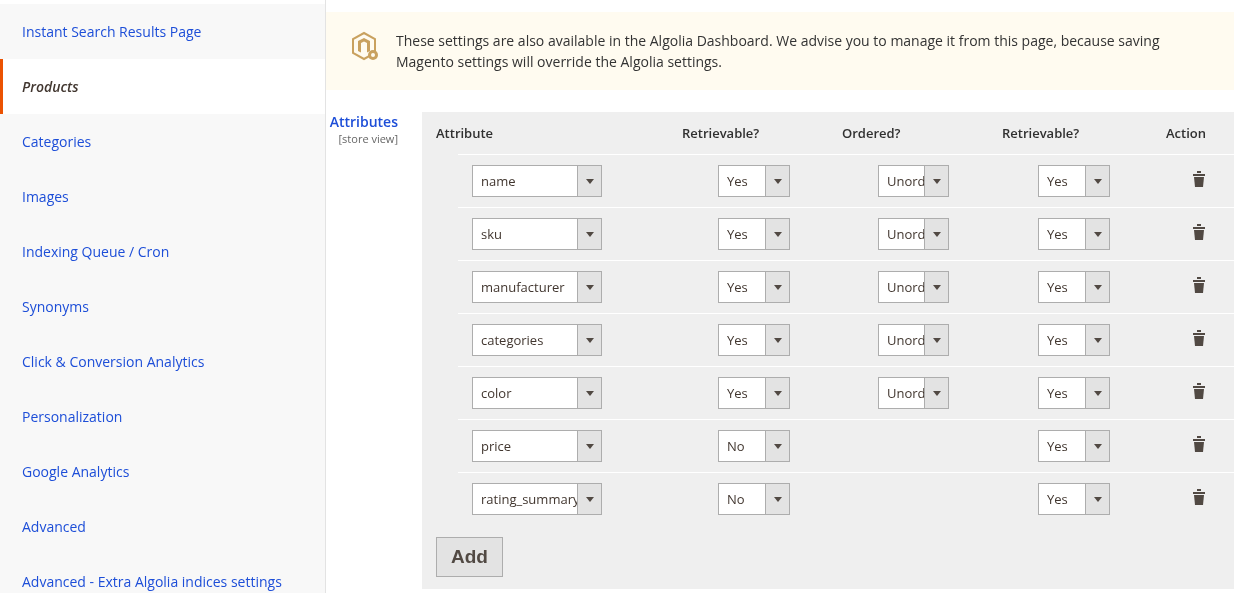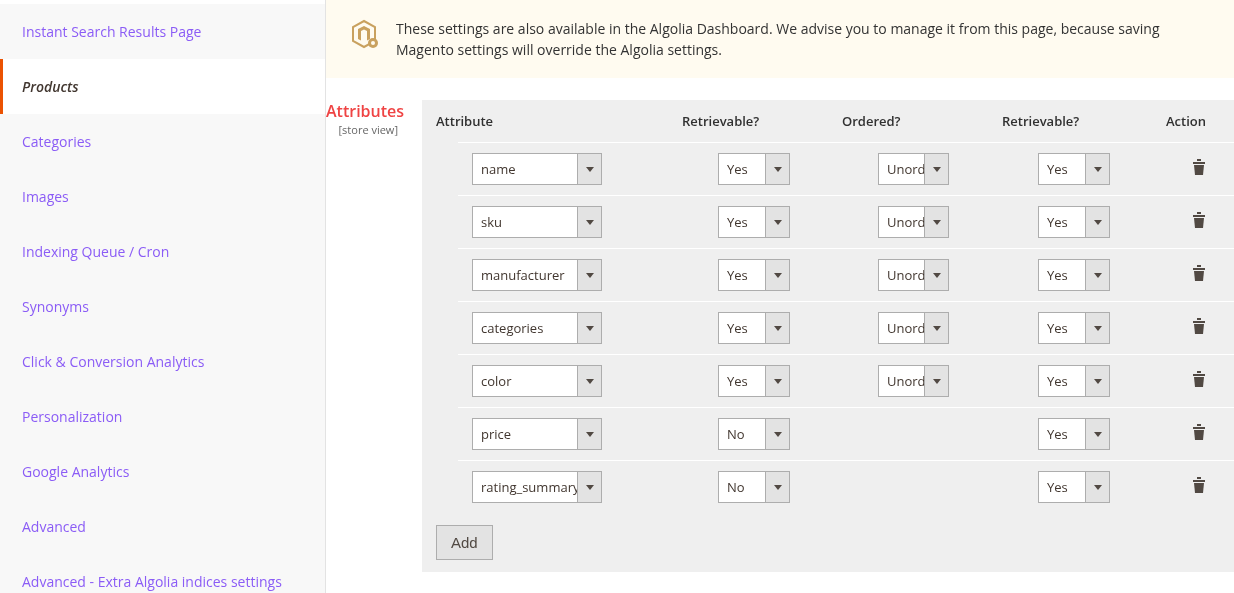--- a/index.html
+++ b/index.html
@@ -15,21 +15,21 @@
       width: 100%;
     }
     .sidebar {
       width: 326px;
       flex-shrink: 0;
       border-right: 1px solid #e3e3e3;
       padding-top: 4px;
     }
     .sidebar-item {
       padding: 18px 22px;
-      color: #8b5cf6;
+      color: #1d4ed8;
       font-size: 14px;
       cursor: pointer;
       background: #fff;
     }
     .sidebar-item.active {
       font-weight: 600;
       color: #41362f;
       border-left: 3px solid #eb5202;
       padding-left: 19px;
       background: #fff;
@@ -41,20 +41,21 @@
     .main {
       flex: 1;
       padding: 0 0 0 0;
     }
     .notice {
       background: #fffbf0;
       padding: 18px 22px;
       display: flex;
       gap: 16px;
       margin-bottom: 22px;
+      margin-top: 12px;
     }
     .notice-icon {
       flex-shrink: 0;
       color: #c9a15f;
     }
     .notice-text {
       font-size: 14px;
       line-height: 1.5;
       color: #333;
     }
@@ -63,22 +64,22 @@
       gap: 20px;
     }
     .attr-label {
       width: 76px;
       text-align: right;
       flex-shrink: 0;
       padding-right: 4px;
     }
     .attr-label-title {
       font-weight: 600;
-      font-size: 16px;
-      color: #ef4444;
+      font-size: 14px;
+      color: #1d4ed8;
     }
     .attr-label-scope {
       font-size: 11px;
       color: #666;
     }
     .attr-table {
       flex: 1;
       background: #efefef;
     }
     .attr-header {
@@ -138,22 +139,22 @@
     .trash-btn {
       color: #514943;
       cursor: pointer;
       display: inline-block;
     }
     .add-btn {
       margin: 12px 14px;
       padding: 8px 14px;
       background: #e3e3e3;
       border: 1px solid #adadad;
-      font-size: 15px;
-      font-weight: 400;
+      font-size: 19px;
+      font-weight: 700;
       color: #514943;
       cursor: pointer;
     }
   </style>
 </head>
 <body>
 
 <div class="container">
   <div class="sidebar">
     <div class="sidebar-item">

